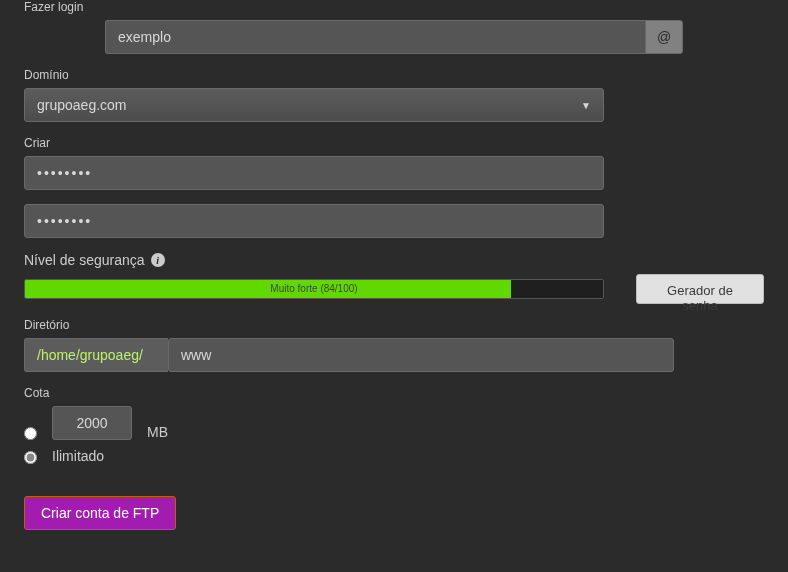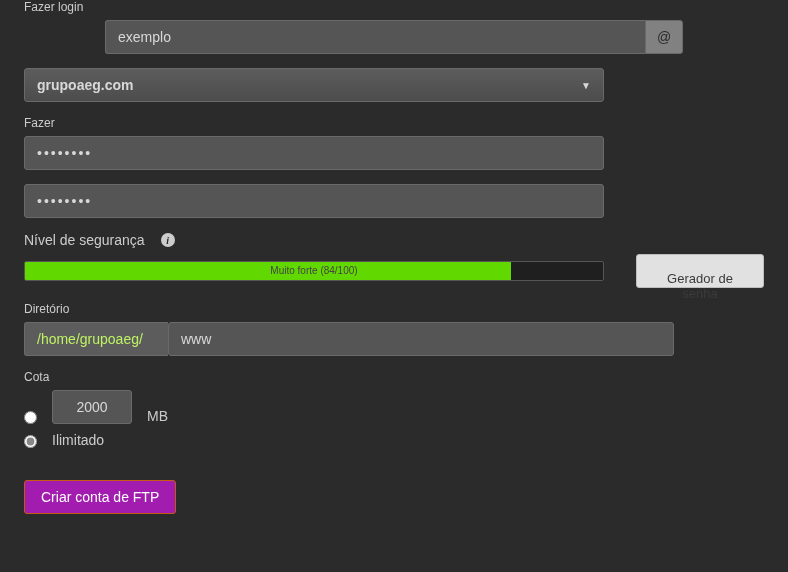--- a/index.html
+++ b/index.html
@@ -33,33 +33,32 @@
       background: #818181; color: #2b2b2b;
       border: 1px solid #6a6a6a;
       border-top-right-radius: 3px; border-bottom-right-radius: 3px;
       font-size: 14px;
     }
     .select-box {
       display: flex; align-items: center; justify-content: space-between;
       width: 580px; cursor: pointer;
       position: relative;
       background: linear-gradient(#5c5c5c,#4c4c4c);
-      font-weight: bold;
     }
     .select-caret { font-size: 10px; color: #d8d8d8; }
     input[type="password"].pw-input { width: 580px; letter-spacing: 2px; }
     .strength-row { display: flex; align-items: center; gap: 32px; }
     .strength-bar-wrap { width: 580px; }
     .strength-bar-outer {
       height: 20px; width: 580px; background: #1f1f1f; border: 1px solid #555; border-radius: 2px; position: relative; overflow: hidden;
     }
     .strength-bar-fill { height: 100%; background: #61d900; position: absolute; left: 0; top: 0; }
     .strength-text { position: absolute; width: 100%; text-align: center; line-height: 18px; font-size: 10px; color: #444; }
     .gen-btn {
-      height: 30px; padding: 16px 16px; background: #e1e1e1; color: #3b3b3b;
+      height: 30px; padding: 8px 16px; background: #e1e1e1; color: #3b3b3b;
       border: 1px solid #bdbdbd; border-radius: 3px; font-size: 13px; cursor: pointer;
     }
     .dir-row { display: flex; align-items: stretch; }
     .dir-prefix {
       background: #5c5c5c; border: 1px solid #6a6a6a; height: 34px; display: inline-flex; align-items: center;
       padding: 0 12px; color: #bef264; border-top-left-radius: 3px; border-bottom-left-radius: 3px; border-right: none; font-size: 14px;
       width: 144px;
     }
     .dir-input {
       flex: 1; min-width: 0; height: 34px; background: #4a4a4a; border: 1px solid #6a6a6a;
@@ -72,45 +71,46 @@
     .mb-label { color: #cccccc; font-size: 14px; }
     .submit-btn {
       background: #a21caf; color: #ffffff; border: 1px solid #c75a12; border-radius: 3px;
       padding: 0 16px; height: 34px; font-size: 14px; cursor: pointer; margin-top: 18px;
     }
     .info-icon {
       display: inline-flex; align-items: center; justify-content: center;
       width: 14px; height: 14px; border-radius: 50%; background: #cccccc; color: #2b2b2b;
       font-size: 10px; font-weight: bold; font-style: italic; font-family: Georgia, serif; margin-left: 4px;
     }
-    .label-row { display: flex; align-items: center; gap: 12px; margin-bottom: 6px; }
+    .label-row { display: flex; align-items: center; gap: 2px; margin-bottom: 6px; }
     .dir-wrap { width: 650px; }
   </style>
 </head>
 <body>
 
 
 
 <div class="form-group">
   <label>Fazer login</label>
   <div class="input-row">
     <input type="text" class="login-input" value="exemplo" style="">
     <span class="at-addon">@</span>
   </div>
 </div>
 
 <div class="form-group">
+  <label>Domínio</label>
   <div class="select-box">
     <span>grupoaeg.com</span>
     <span class="select-caret">▼</span>
   </div>
 </div>
 
 <div class="form-group">
-  <label>Fazer</label>
+  <label>Criar</label>
   <input type="password" class="pw-input" value="••••••••" style="">
 </div>
 
 <div class="form-group">
   <input type="password" class="pw-input" value="••••••••" style="">
 </div>
 
 <div class="form-group">
   <div class="label-row">
     <span>Nível de segurança</span>

